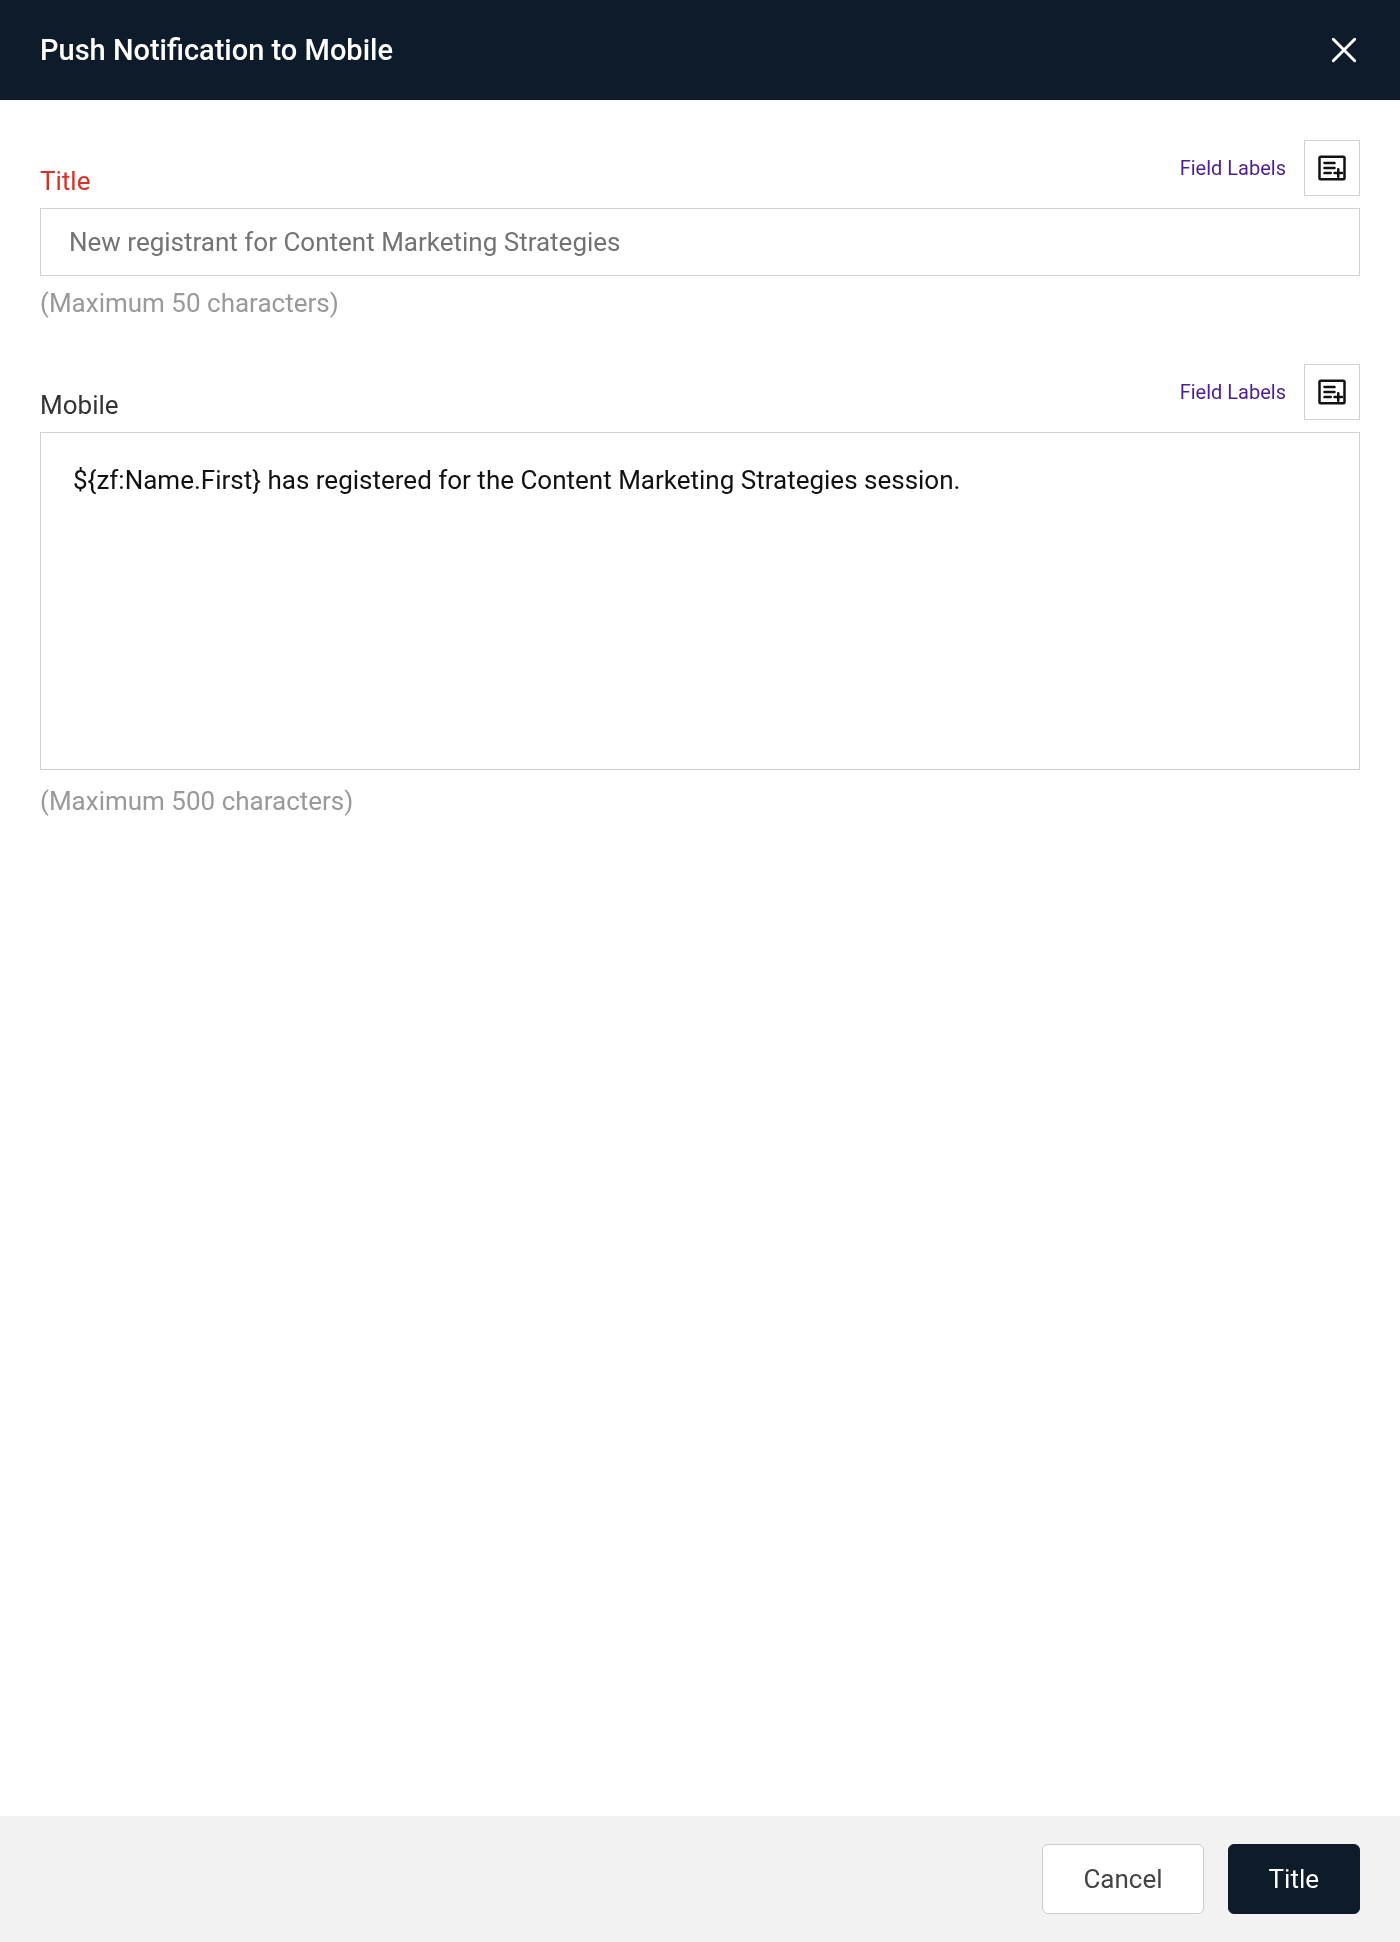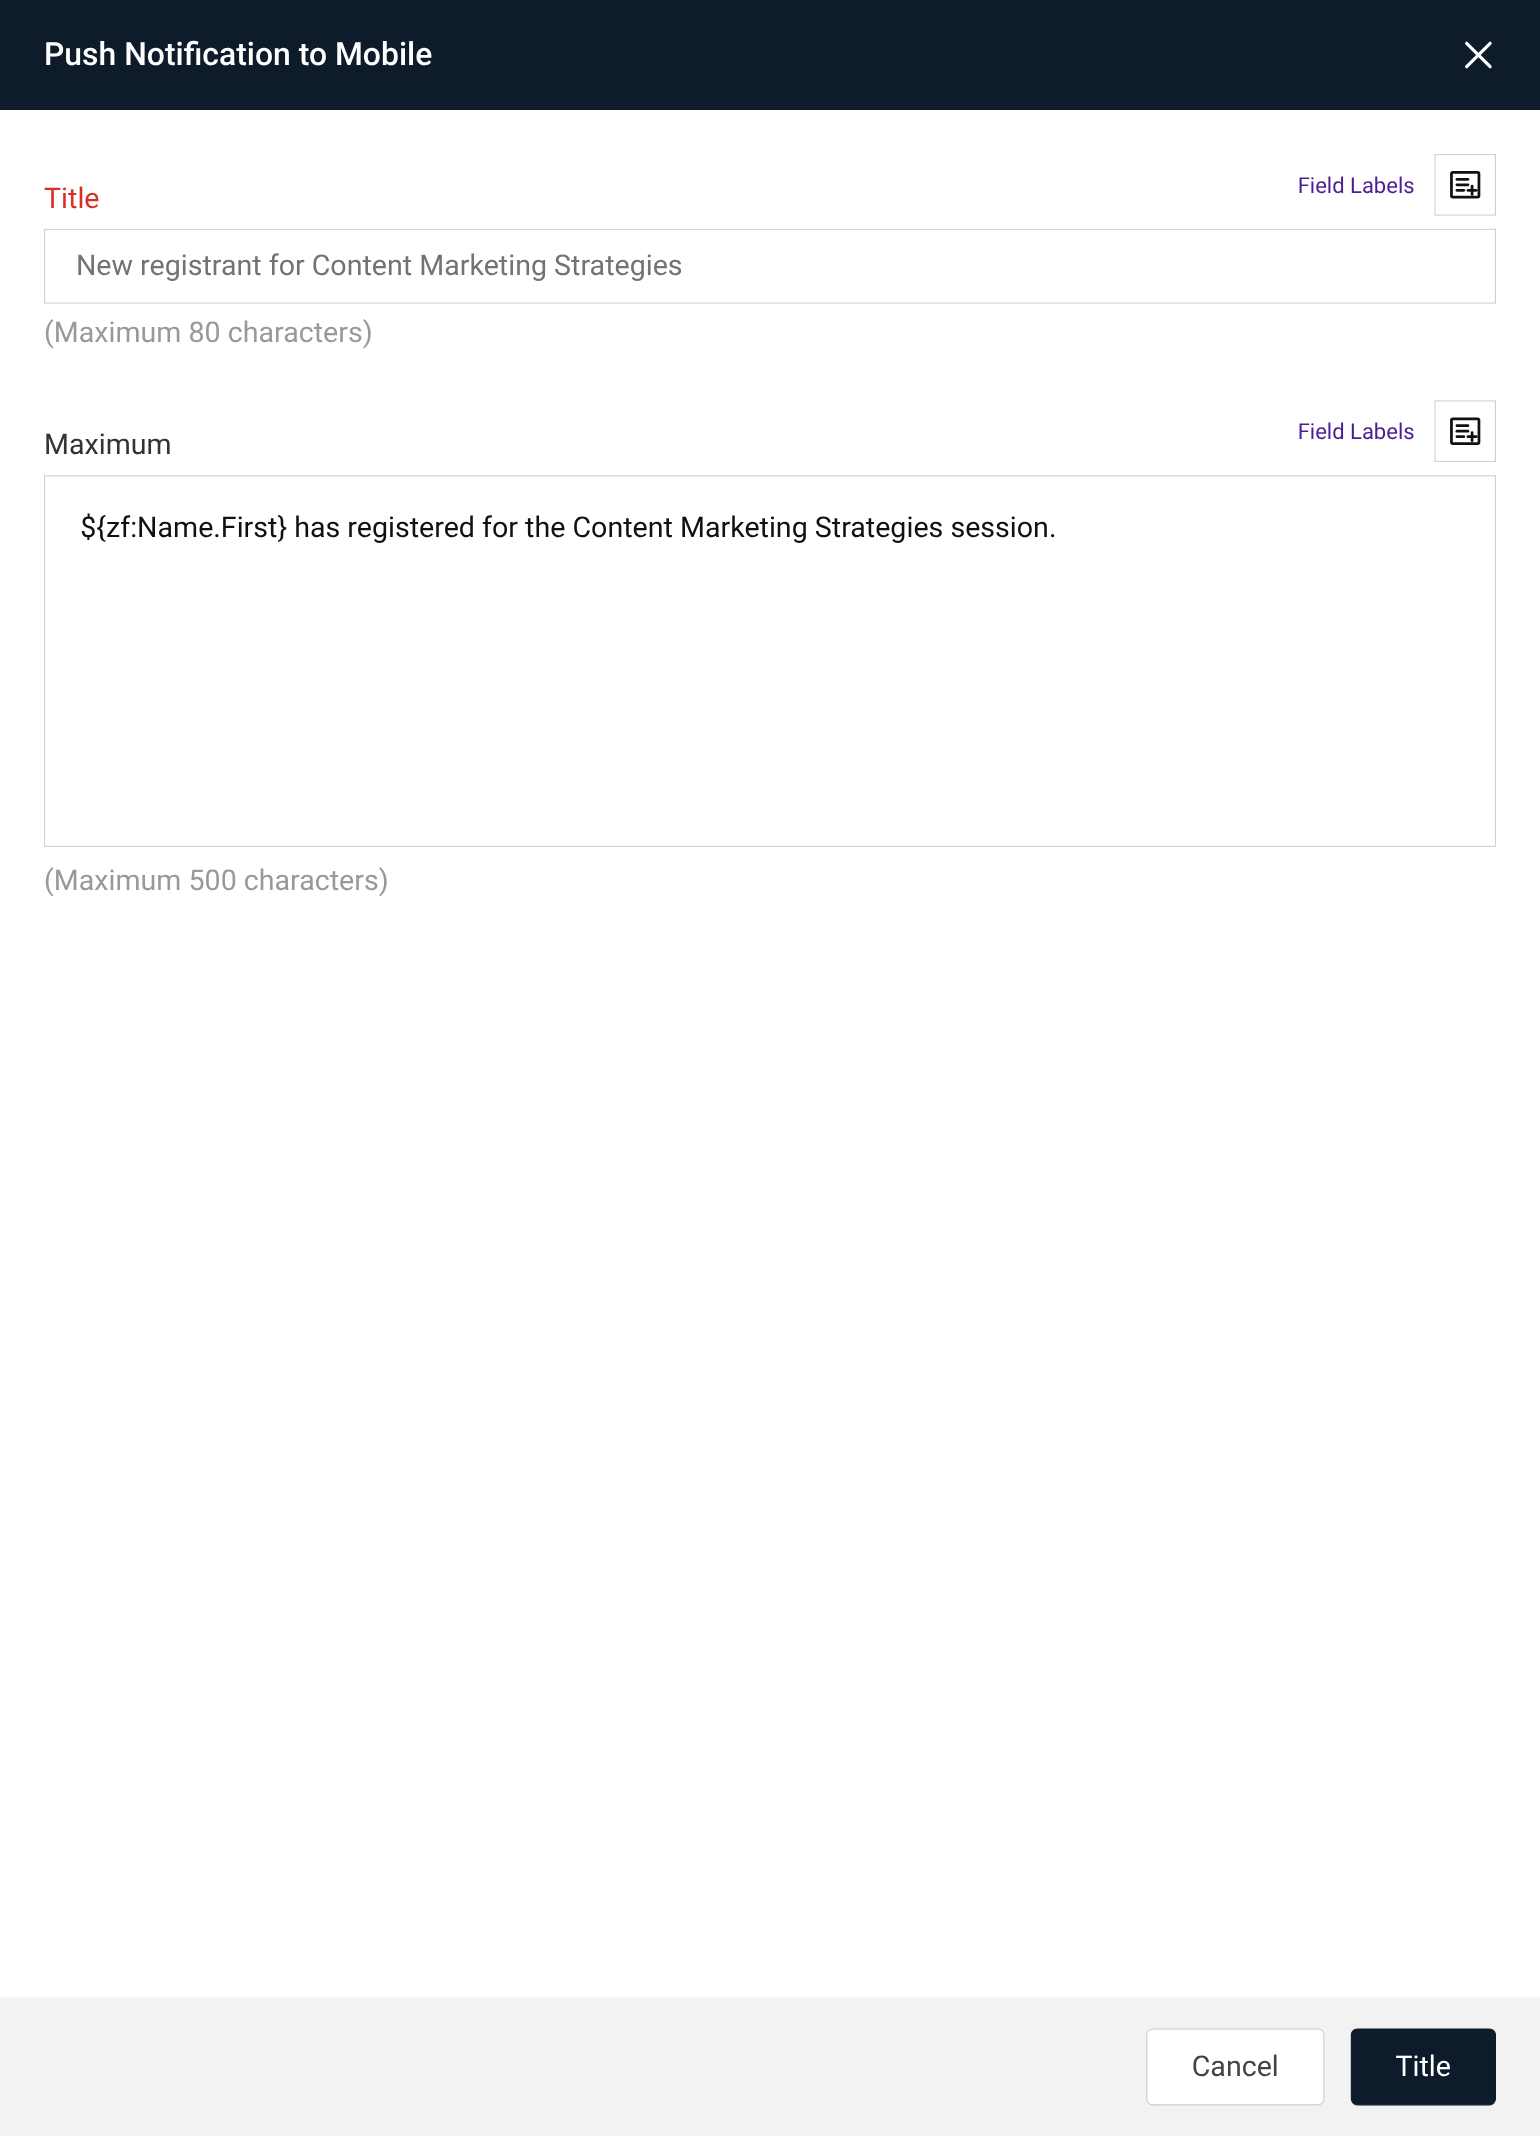--- a/index.html
+++ b/index.html
@@ -163,26 +163,26 @@
             <line x1="6" y1="8" x2="14" y2="8"></line>
             <line x1="6" y1="12" x2="14" y2="12"></line>
             <line x1="6" y1="16" x2="11" y2="16"></line>
             <line x1="17" y1="13" x2="17" y2="19"></line>
             <line x1="14" y1="16" x2="20" y2="16"></line>
           </svg>
         </button>
       </div>
     </div>
     <input type="text" class="text-input" value="New registrant for Content Marketing Strategies" style="">
-    <div class="helper-text">(Maximum 80 characters)</div>
+    <div class="helper-text">(Maximum 50 characters)</div>
   </div>
 
   <div class="section">
     <div class="field-row">
-      <div class="field-label">Maximum</div>
+      <div class="field-label">Mobile</div>
       <div class="field-actions">
         <a class="field-labels-link">Field Labels</a>
         <button class="insert-icon-btn">
           <svg viewBox="0 0 24 24" fill="none" stroke="#111111" stroke-width="2" stroke-linecap="round">
             <rect x="2" y="3" width="20" height="18" rx="1"></rect>
             <line x1="6" y1="8" x2="14" y2="8"></line>
             <line x1="6" y1="12" x2="14" y2="12"></line>
             <line x1="6" y1="16" x2="11" y2="16"></line>
             <line x1="17" y1="13" x2="17" y2="19"></line>
             <line x1="14" y1="16" x2="20" y2="16"></line>

